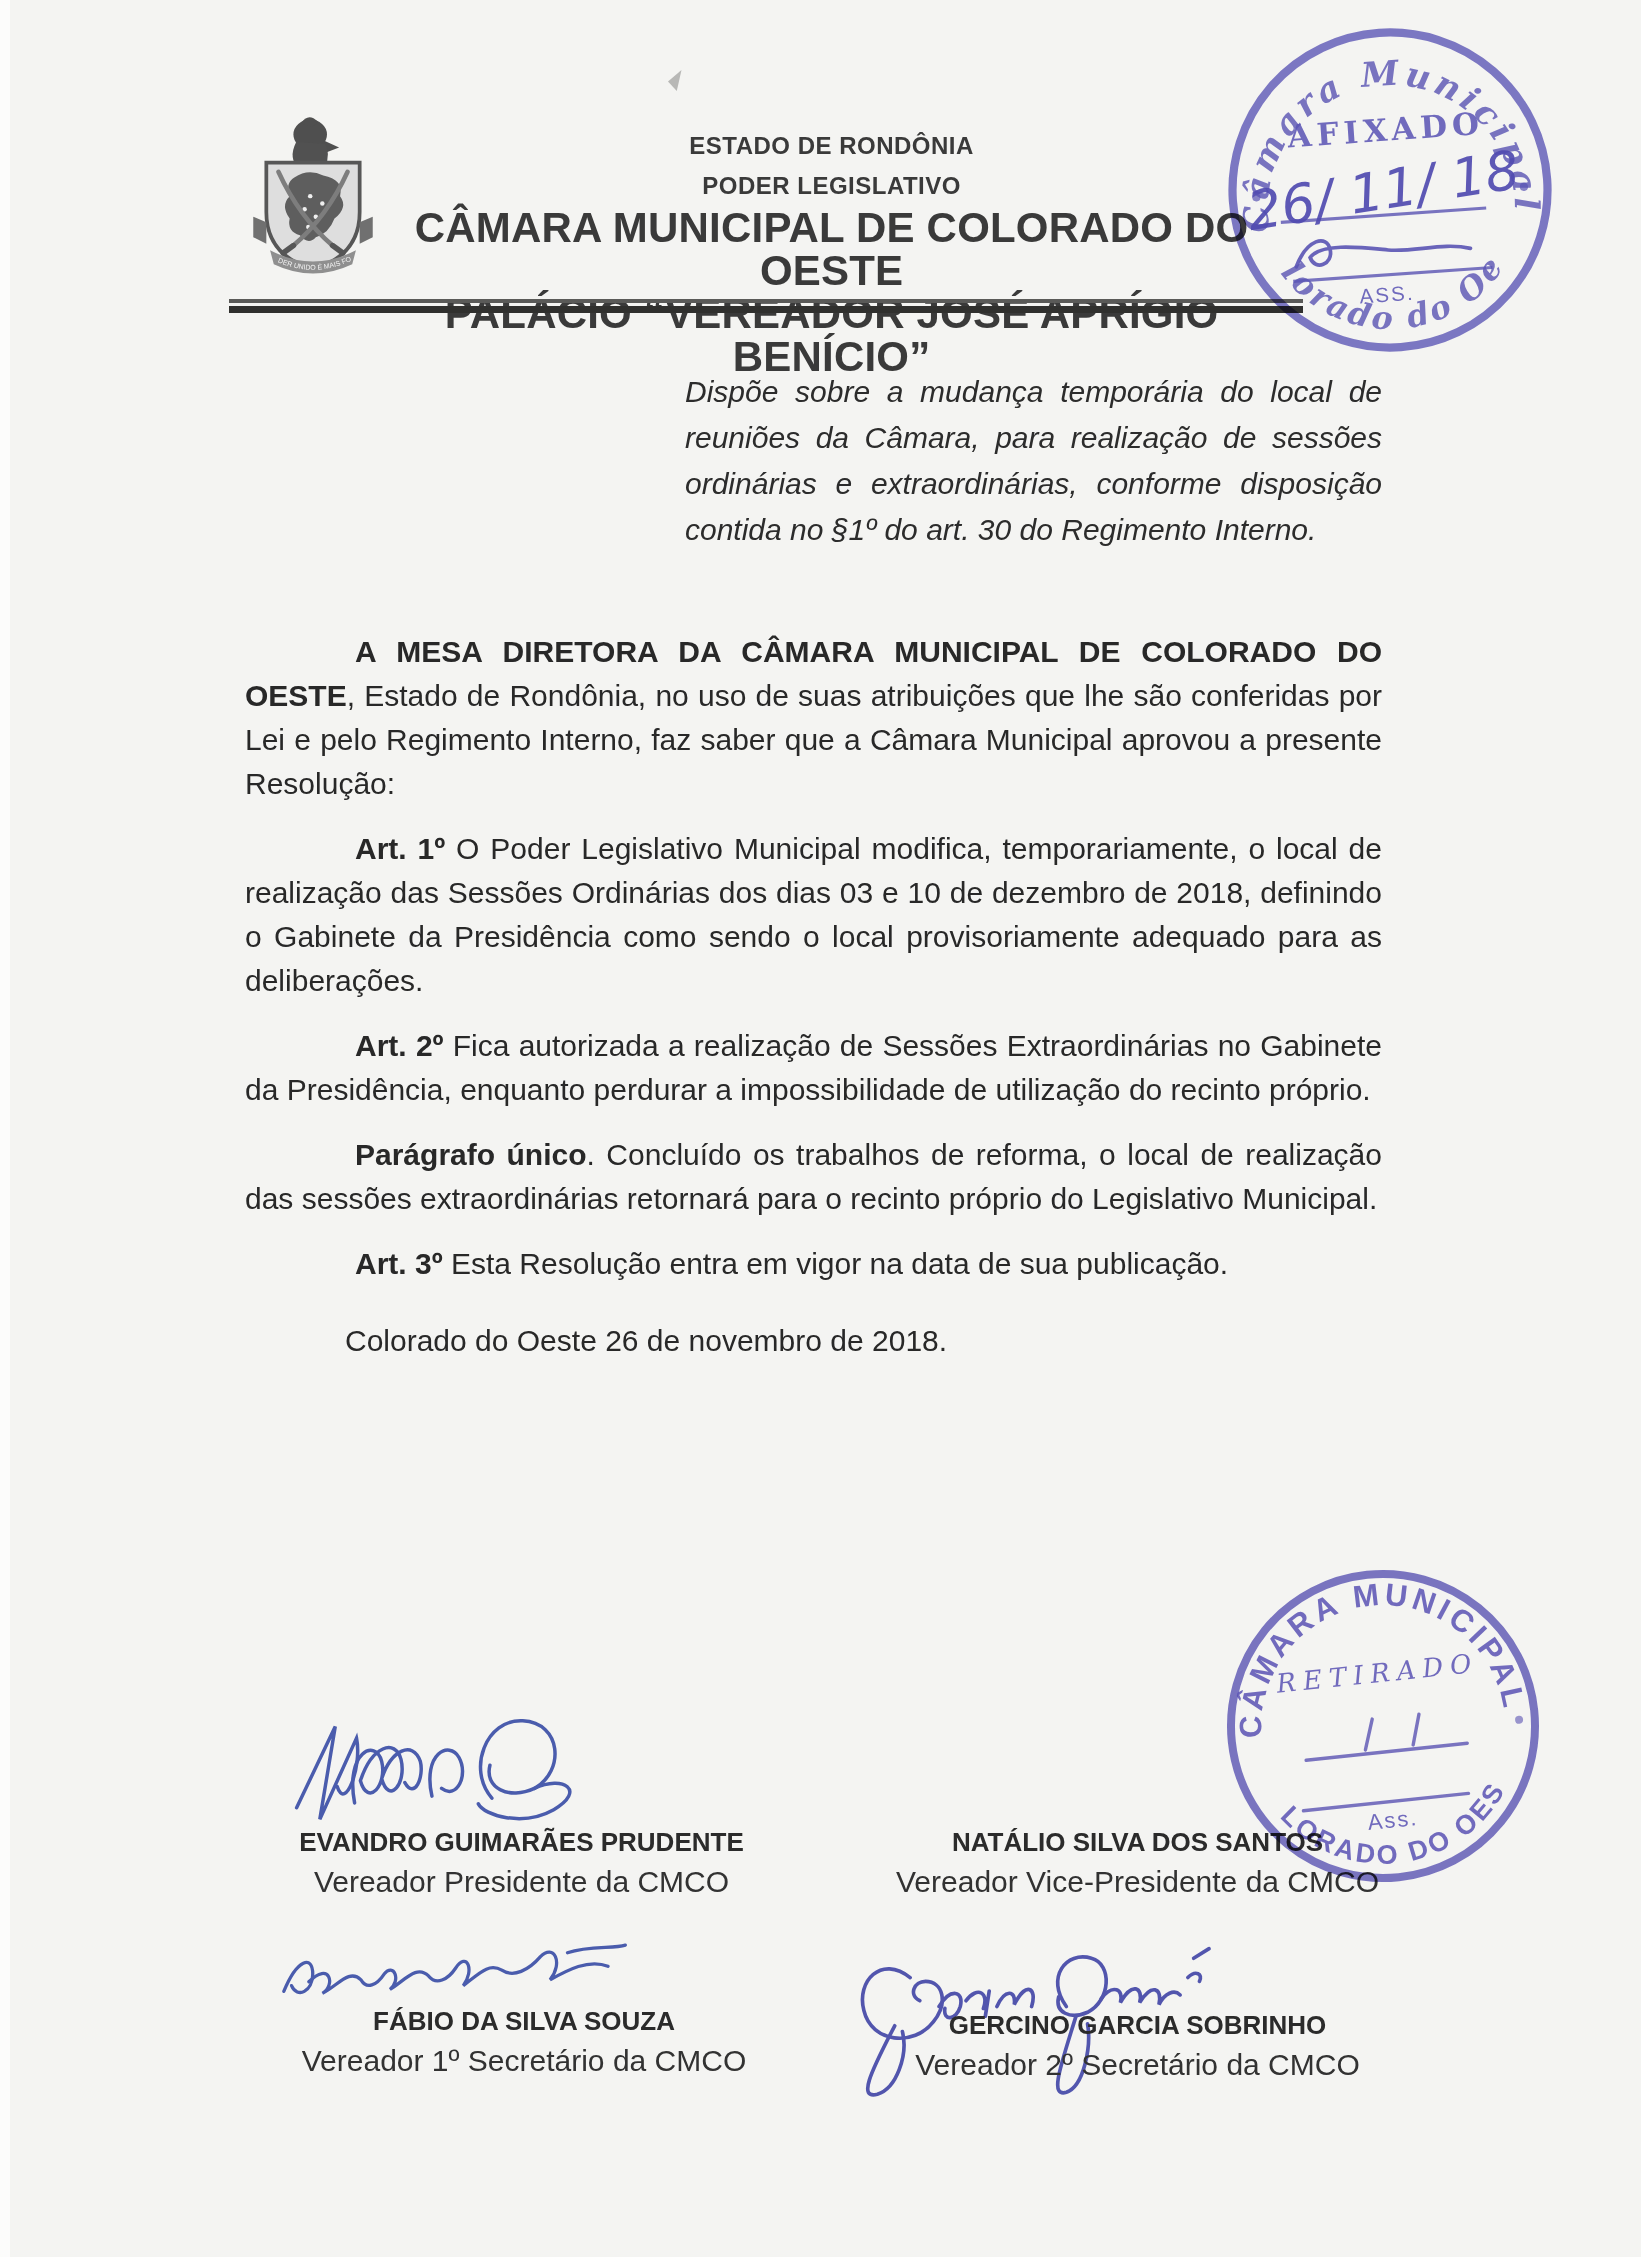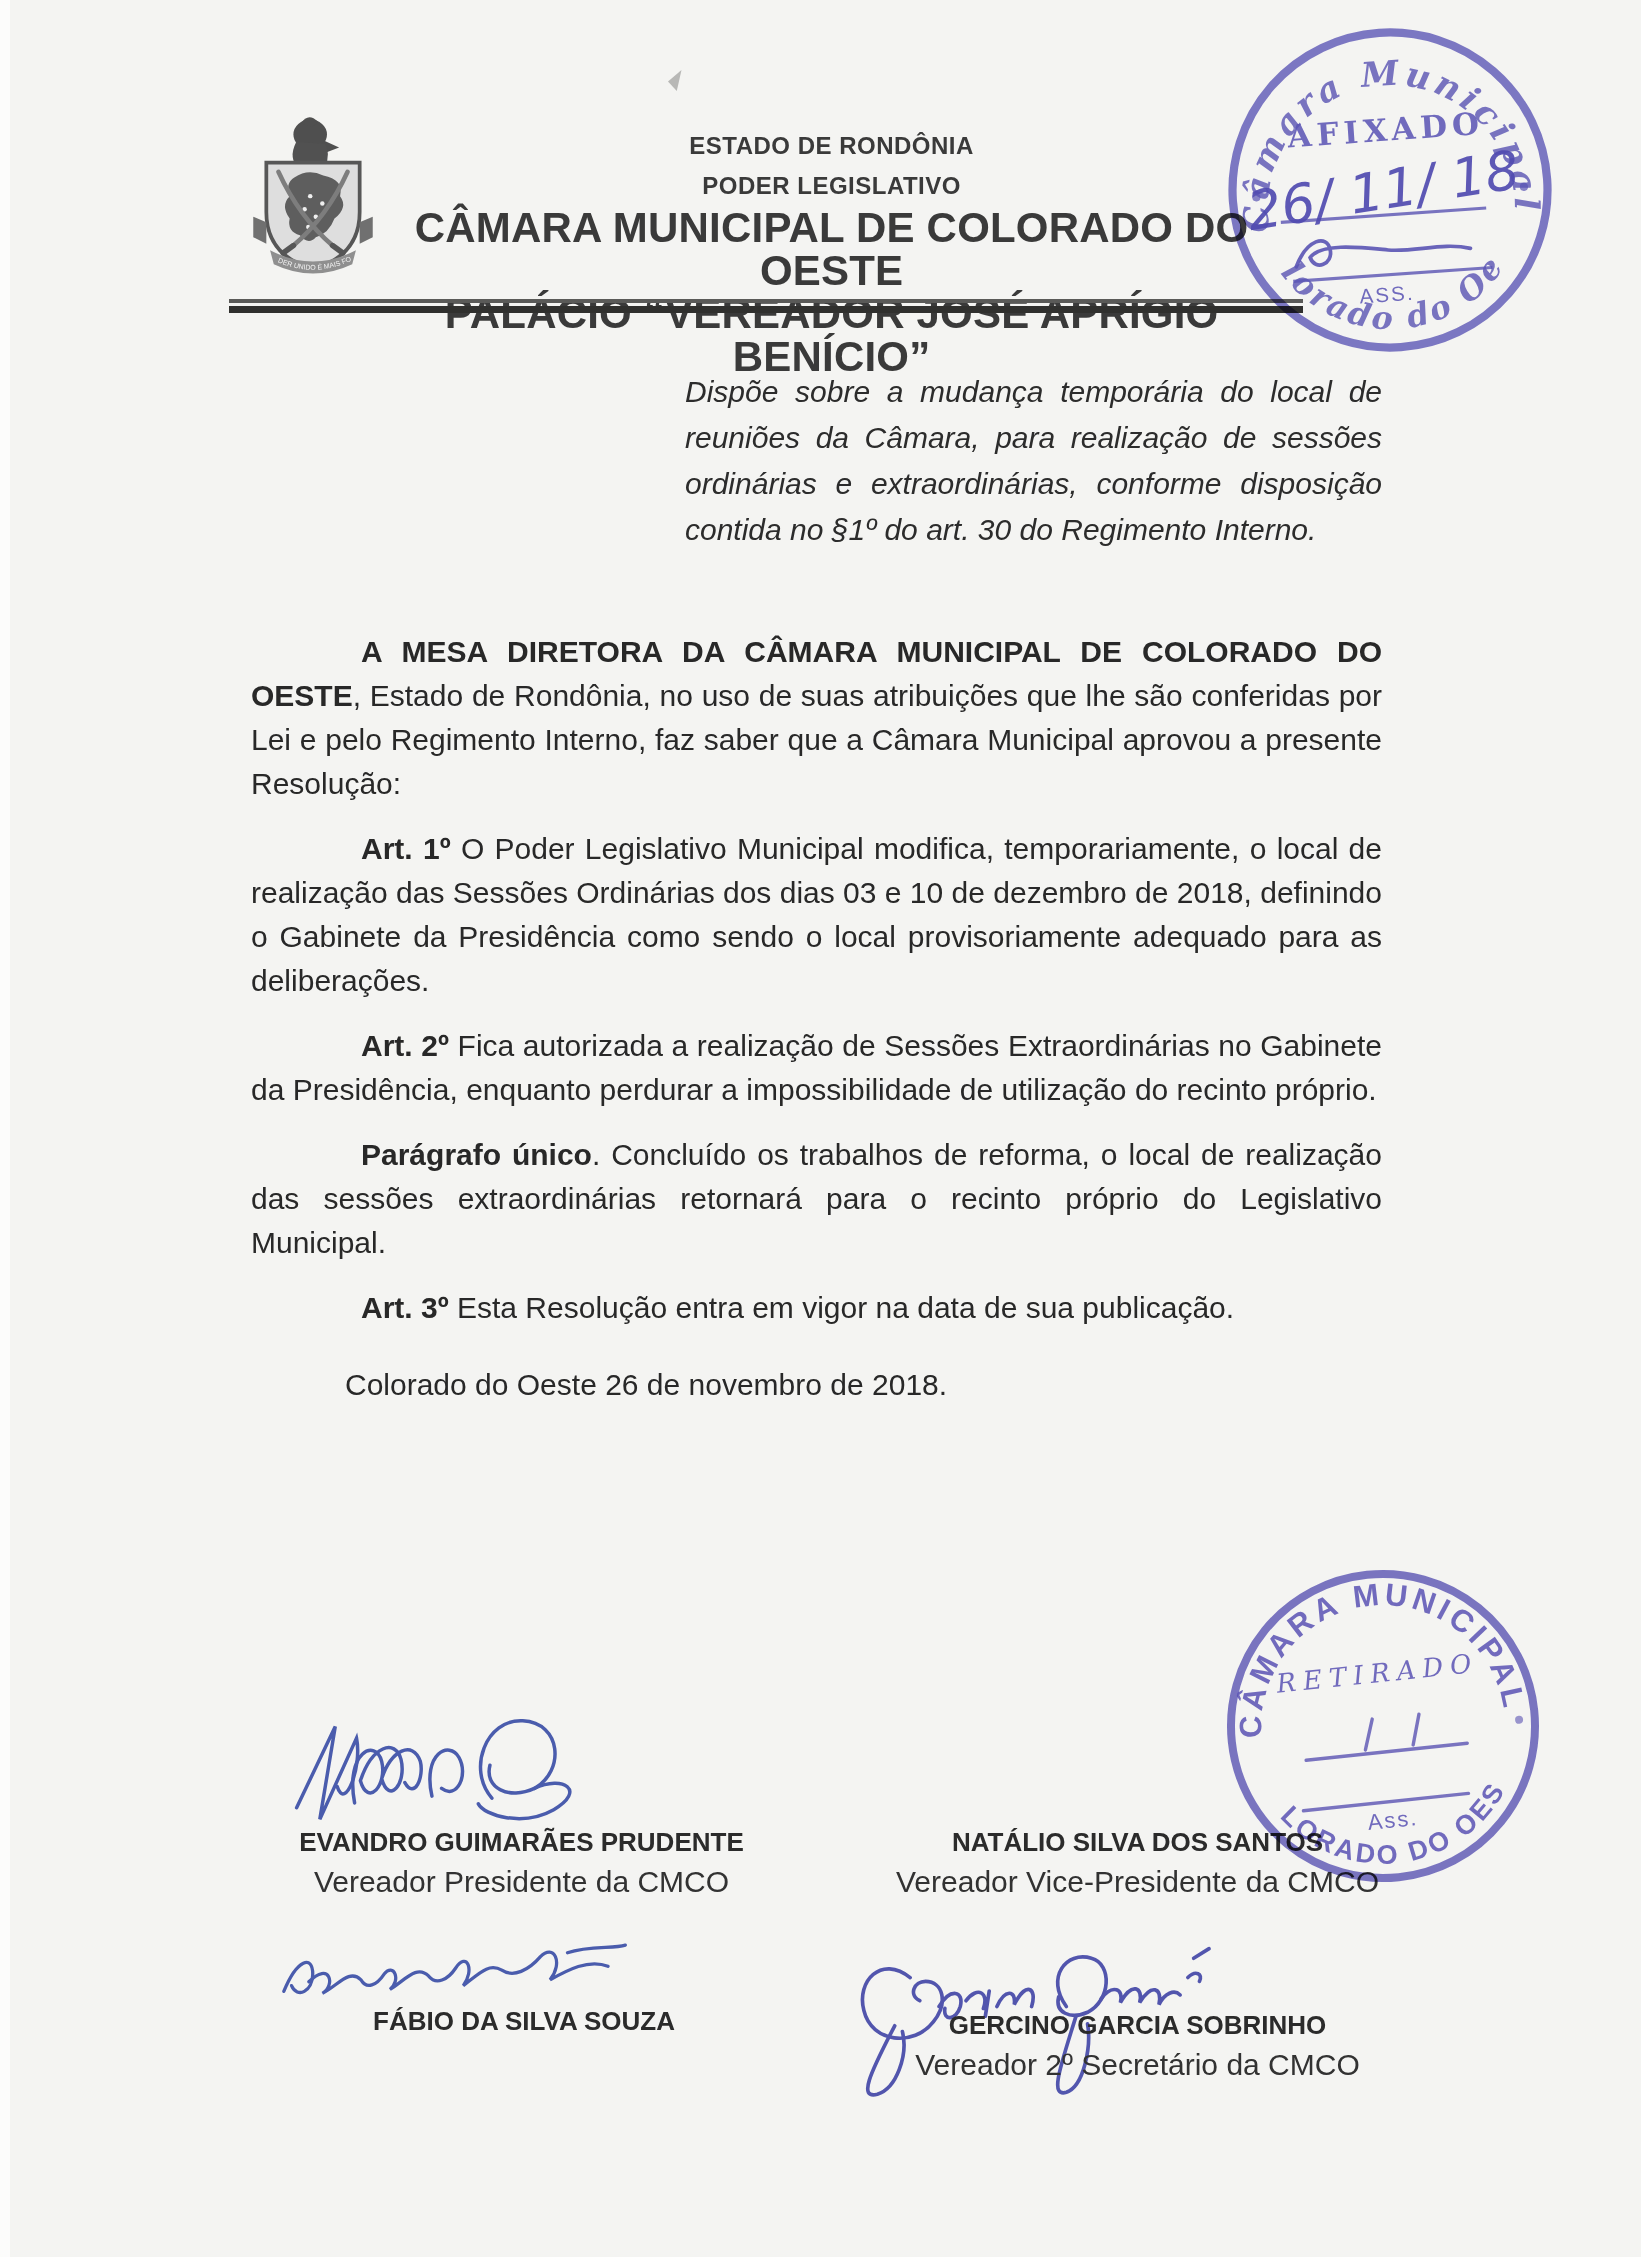--- a/index.html
+++ b/index.html
@@ -16,21 +16,21 @@
   .h-sm{font-size:24px;line-height:40px;letter-spacing:0.5px;}
   .h-lg{font-size:42px;line-height:43px;letter-spacing:0.2px;}
   .rule{position:absolute;top:299px;left:229px;width:1074px;}
   .rule-a{height:3.9px;background:#5a5a58;}
   .rule-b{height:6.8px;background:#30302e;margin-top:2.9px;}
 
   
   .doc{position:absolute;top:369px;left:235px;width:1147px;font-size:30px;line-height:44px;}
   .title{font-size:35px;font-weight:bold;letter-spacing:0.5px;color:#2f2f2f;margin:0 0 54px 0;}
   .ementa{font-style:italic;text-align:justify;margin:0 0 77px 450px;line-height:46px;color:#2c2c2c;}
-  .para{margin:0 0 21px 16px;text-indent:110px;text-align:justify;}
+  .para{margin:0 0 21px 10px;text-indent:110px;text-align:justify;}
   .para .b{font-weight:bold;}
   .date{margin:33px 0 0 0;text-indent:110px;}
 
   
   .sigblock{position:absolute;text-align:center;}
   .sig-name{font-size:26px;font-weight:bold;color:#2b2b2b;}
   .sig-role{font-size:30px;margin-top:6.8px;color:#323232;}
   .sig-ink{position:absolute;mix-blend-mode:multiply;}
   .sig-ink svg{display:block;width:100%;height:100%;}
 
@@ -134,20 +134,21 @@
   <div class="sigblock" style="left:222px;top:1827px;width:599px;">
     <div class="sig-name">EVANDRO GUIMARÃES PRUDENTE</div>
     <div class="sig-role">Vereador Presidente da CMCO</div>
   </div>
   <div class="sigblock" style="left:838px;top:1827px;width:599px;">
     <div class="sig-name">NATÁLIO SILVA DOS SANTOS</div>
     <div class="sig-role">Vereador Vice-Presidente da CMCO</div>
   </div>
   <div class="sigblock" style="left:239px;top:2006px;width:570px;">
     <div class="sig-name">FÁBIO DA SILVA SOUZA</div>
+    <div class="sig-role">Vereador 1º Secretário da CMCO</div>
   </div>
   <div class="sigblock" style="left:838px;top:2010px;width:599px;">
     <div class="sig-name">GERCINO GARCIA SOBRINHO</div>
     <div class="sig-role">Vereador 2º Secretário da CMCO</div>
   </div>
 
   <div class="stamp s1">
     <svg viewBox="0 0 340 340">
       <g stroke="#4f48b8" fill="none" opacity=".78">
         <circle cx="170" cy="170" r="153" stroke-width="8"></circle>

